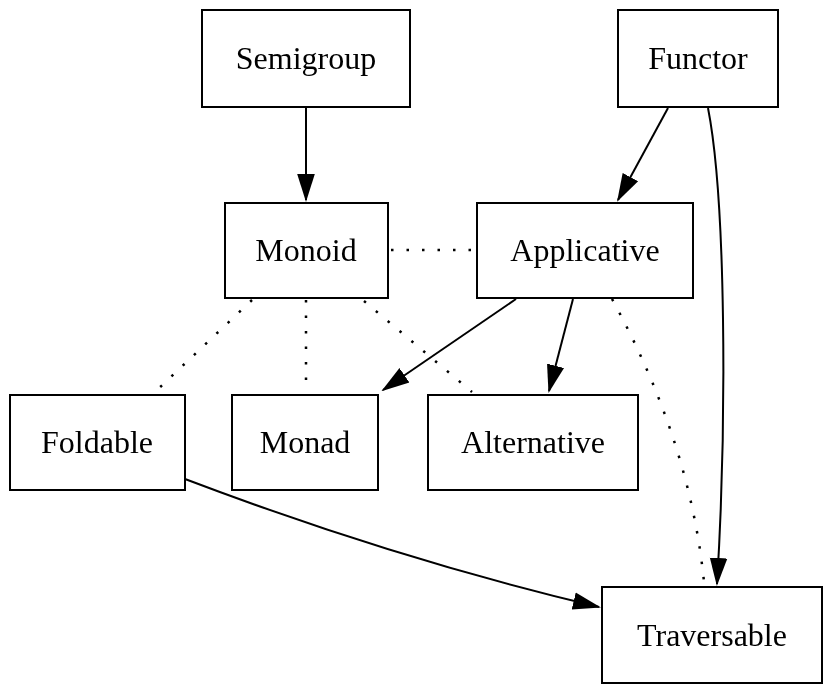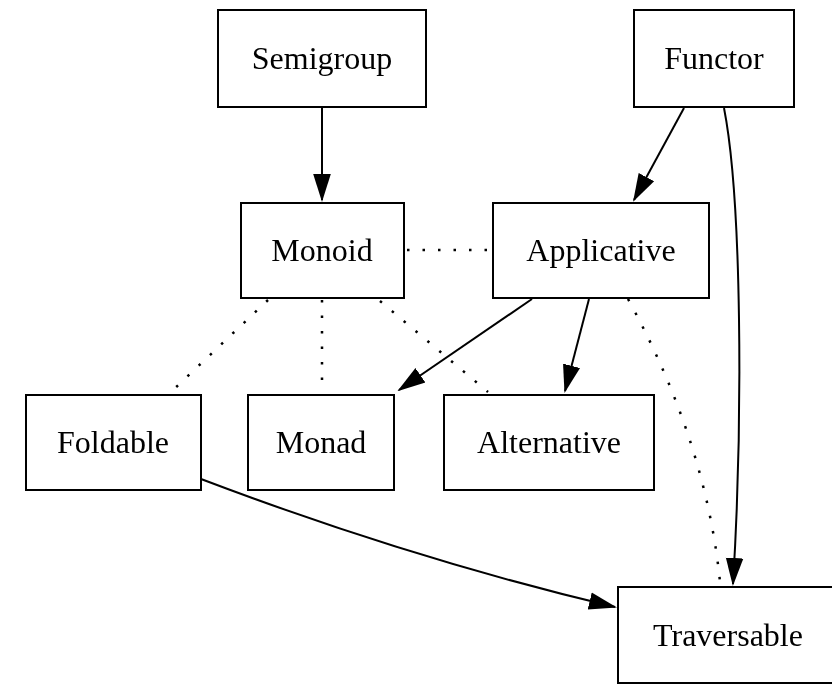--- a/index.html
+++ b/index.html
@@ -8,21 +8,20 @@
     background: #ffffff;
     width: 832px;
     height: 694px;
     overflow: hidden;
     font-family: "Liberation Serif", "DejaVu Serif", serif;
   }
   .diagram-wrap {
     width: 688px;
     height: 694px;
     position: relative;
-    padding-left: 16px;
   }
   svg {
     display: block;
   }
   .node-box {
     fill: #ffffff;
     stroke: #000000;
     stroke-width: 2;
   }
   .node-label {

